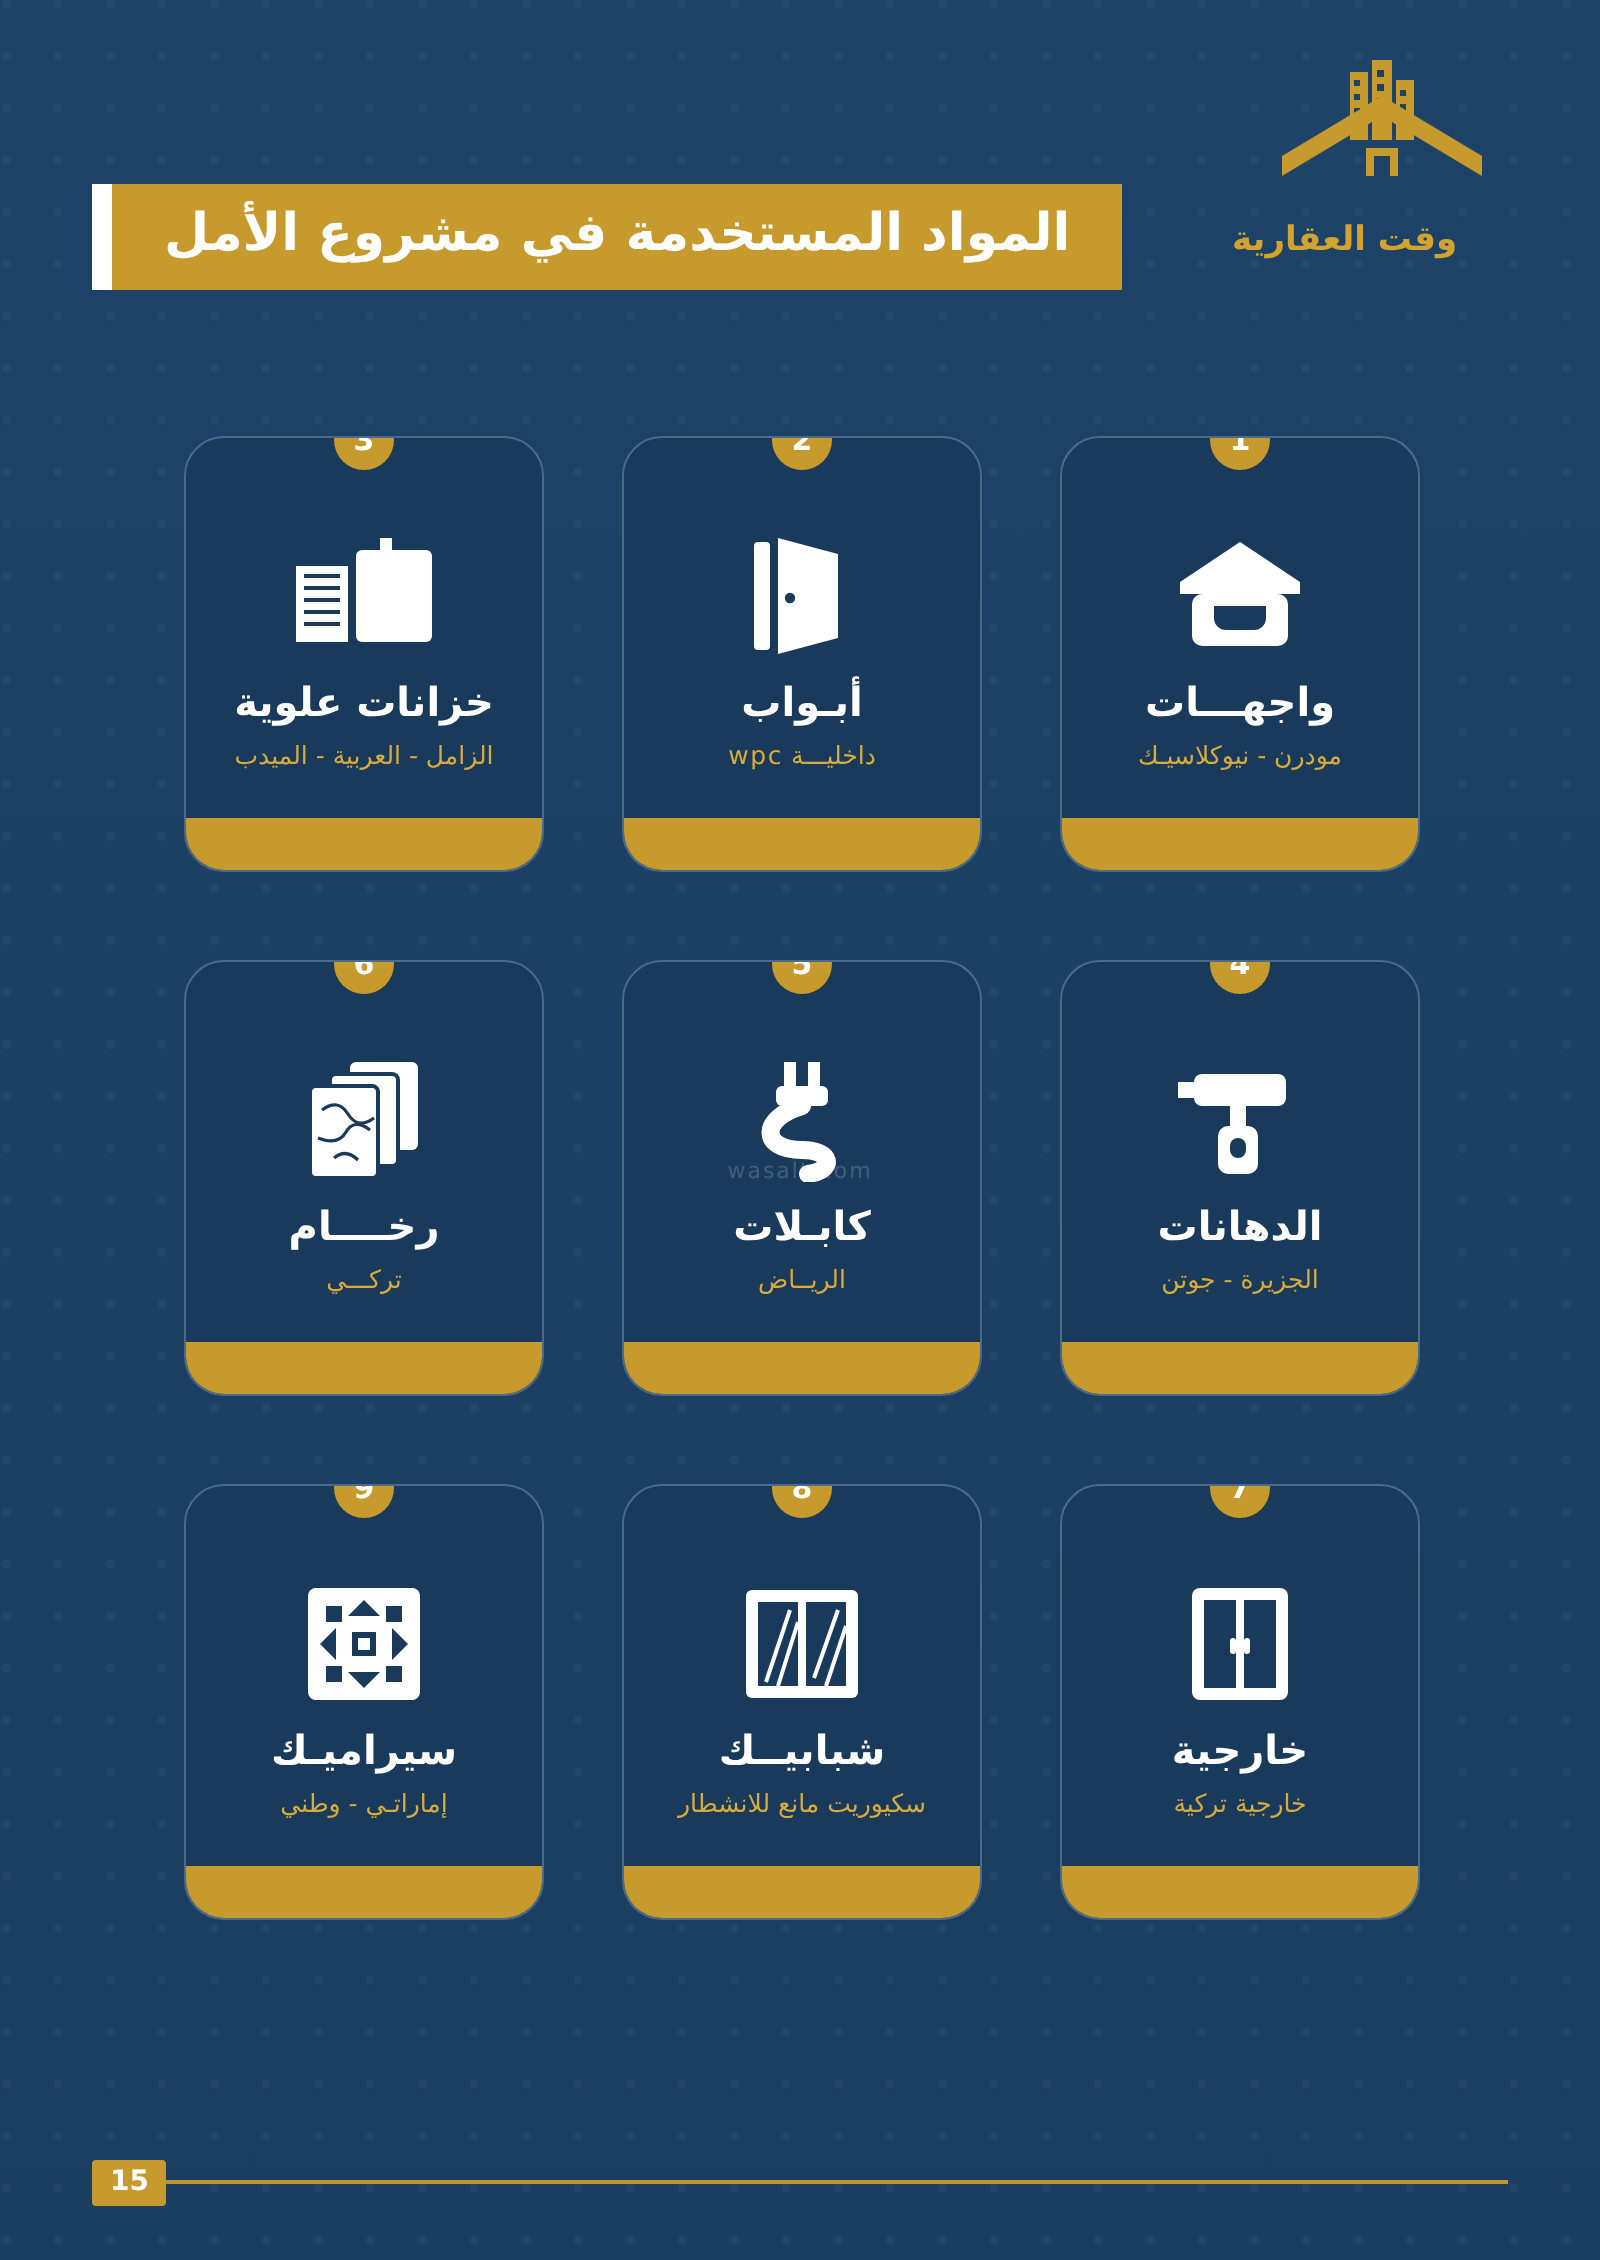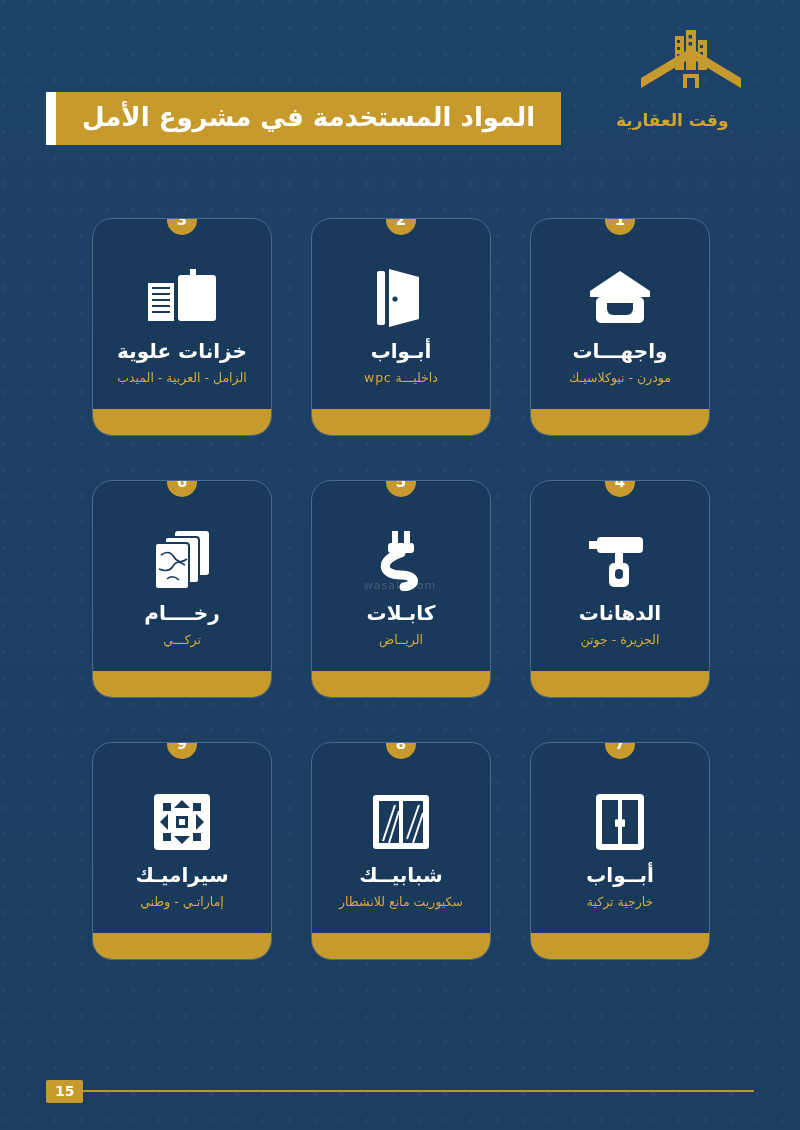--- a/index.html
+++ b/index.html
@@ -263,21 +263,21 @@
       <div class="badge">7</div>
       <div class="card-icon">
         <svg width="58" height="62" viewBox="0 0 58 62">
           <rect x="5" y="3" width="48" height="56" rx="4" fill="#ffffff"></rect>
           <rect x="11" y="9" width="16" height="44" fill="#1a3a5c"></rect>
           <rect x="31" y="9" width="16" height="44" fill="#1a3a5c"></rect>
           <rect x="24" y="28" width="3" height="8" rx="1.5" fill="#ffffff"></rect>
           <rect x="31" y="28" width="3" height="8" rx="1.5" fill="#ffffff"></rect>
         </svg>
       </div>
-      <div class="card-title">أبــواب</div>
+      <div class="card-title">خارجية</div>
       <div class="card-sub">خارجية تركية</div>
       <div class="card-foot"></div>
     </div>
 
     <div class="card">
       <div class="badge">8</div>
       <div class="card-icon">
         <svg width="64" height="62" viewBox="0 0 64 62">
           <rect x="4" y="4" width="56" height="54" rx="3" fill="#ffffff"></rect>
           <rect x="10" y="10" width="20" height="42" fill="#1a3a5c"></rect>

